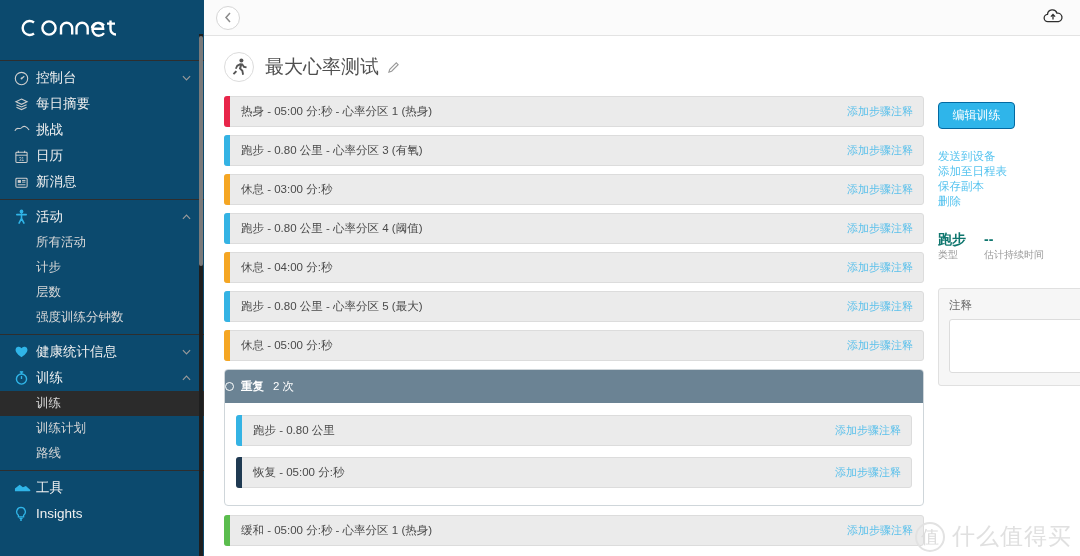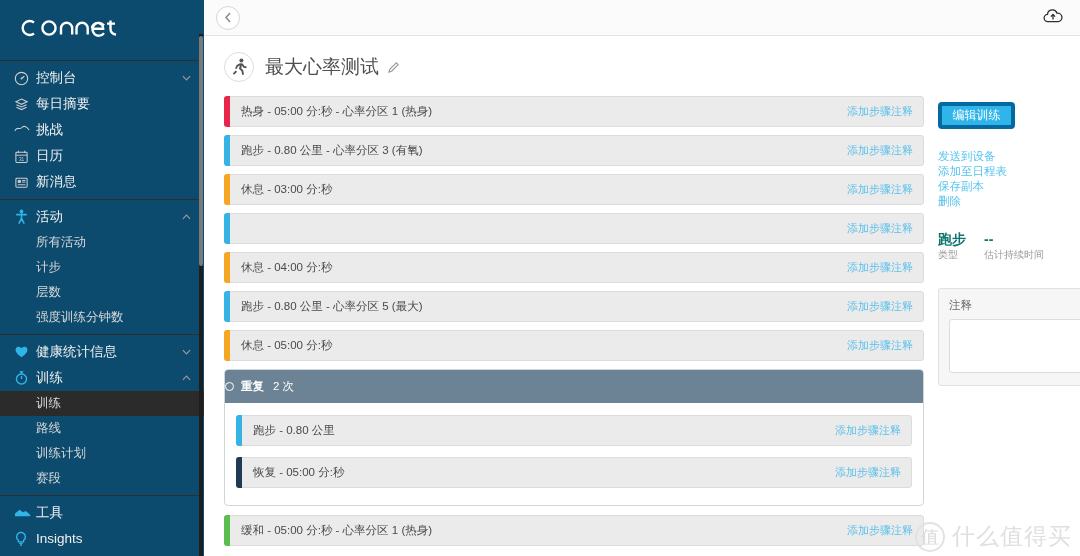--- a/index.html
+++ b/index.html
@@ -179,21 +179,21 @@
   }
   .repeat-head .rlbl { font-weight: bold; }
   .repeat-head .rcount { margin-left: 9px; }
   .repeat-body { padding: 12px 11px 6px 11px; }
   .repeat-body .step { margin-bottom: 11px; }
 
   
   .edit-btn {
     width: 77px; height: 27px;
     background: #2fb5ea;
-    border: 4px solid #0369a1;
+    border: 1px solid #0369a1;
     border-radius: 4px;
     color: #fff; font-size: 12px;
     display: flex; align-items: center; justify-content: center;
     cursor: pointer;
     margin-top: 6px;
   }
   .link-list { margin-top: 20px; }
   .side-link {
     font-size: 11.5px; color: #55c3ef;
     line-height: 15px; cursor: pointer;
@@ -369,23 +369,22 @@
             </svg>
         </span>
         <span class="lbl">训练</span>
         <span class="caret">
           <svg width="9" height="6" viewBox="0 0 10 6">
               <path d="M1 5l4-4 4 4" fill="none" stroke="#9a9a9a" stroke-width="1.3"></path>
             </svg>
         </span>
       </div>
       <div class="nav-sub active">训练</div>
+      <div class="nav-sub">训练计划</div>
       <div class="nav-sub">路线</div>
-      <div class="nav-sub">训练计划</div>
-      <div class="nav-sub">赛段</div>
     </div>
 
     <div class="nav-sep"></div>
 
     <div class="nav-group">
       <div class="nav-row">
         <span class="ico">
           <svg width="17" height="12" viewBox="0 0 18 12">
               <path d="M1 9.4h15.4c.9 0 1.3-1 .6-1.6L12.6 4 9.4 5.2 6 2.6 1 6.4z" fill="#30b5e8"></path>
             </svg>
@@ -466,20 +465,21 @@
         </div>
 
         <div class="step">
           <span class="bar" style="background: rgb(245, 166, 35);"></span>
           <span class="txt">休息 - 03:00 分:秒</span>
           <span class="note-link">添加步骤注释</span>
         </div>
 
         <div class="step">
           <span class="bar" style="background: rgb(52, 179, 228);"></span>
+          <span class="txt">跑步 - 0.80 公里 - 心率分区 4 (阈值)</span>
           <span class="note-link">添加步骤注释</span>
         </div>
 
         <div class="step">
           <span class="bar" style="background: rgb(245, 166, 35);"></span>
           <span class="txt">休息 - 04:00 分:秒</span>
           <span class="note-link">添加步骤注释</span>
         </div>
 
         <div class="step">

